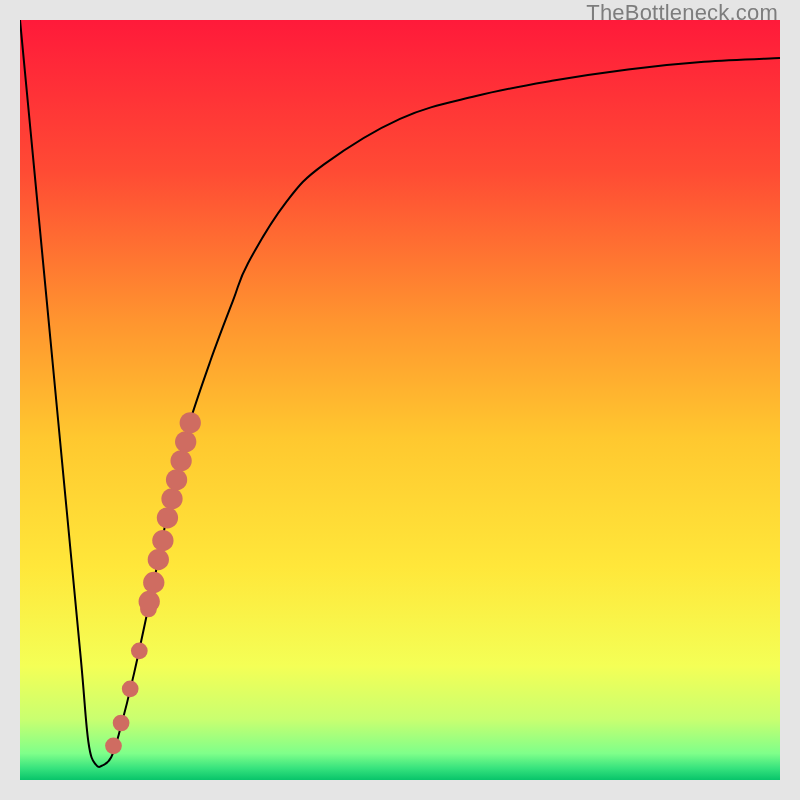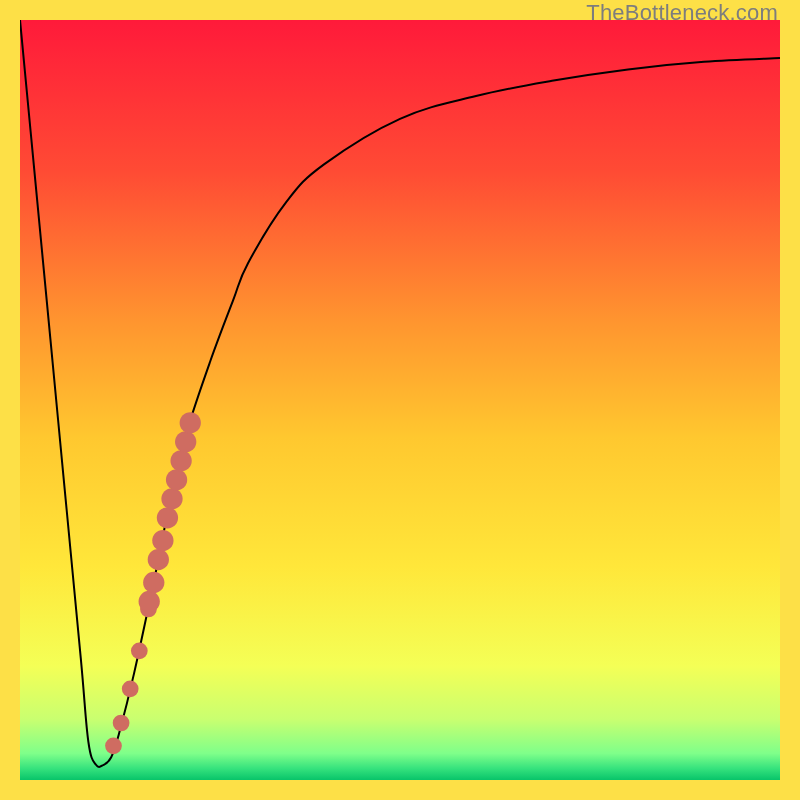--- a/index.html
+++ b/index.html
@@ -7,21 +7,21 @@
     padding: 0;
     width: 800px;
     height: 800px;
     overflow: hidden;
     background: #000;
   }
   .frame {
     position: relative;
     width: 800px;
     height: 800px;
-    background: #fde047;
+    background: #e5e5e5;
   }
   .plot {
     position: absolute;
     left: 20px;
     top: 20px;
     width: 760px;
     height: 760px;
     overflow: hidden;
   }
   .gradient {

